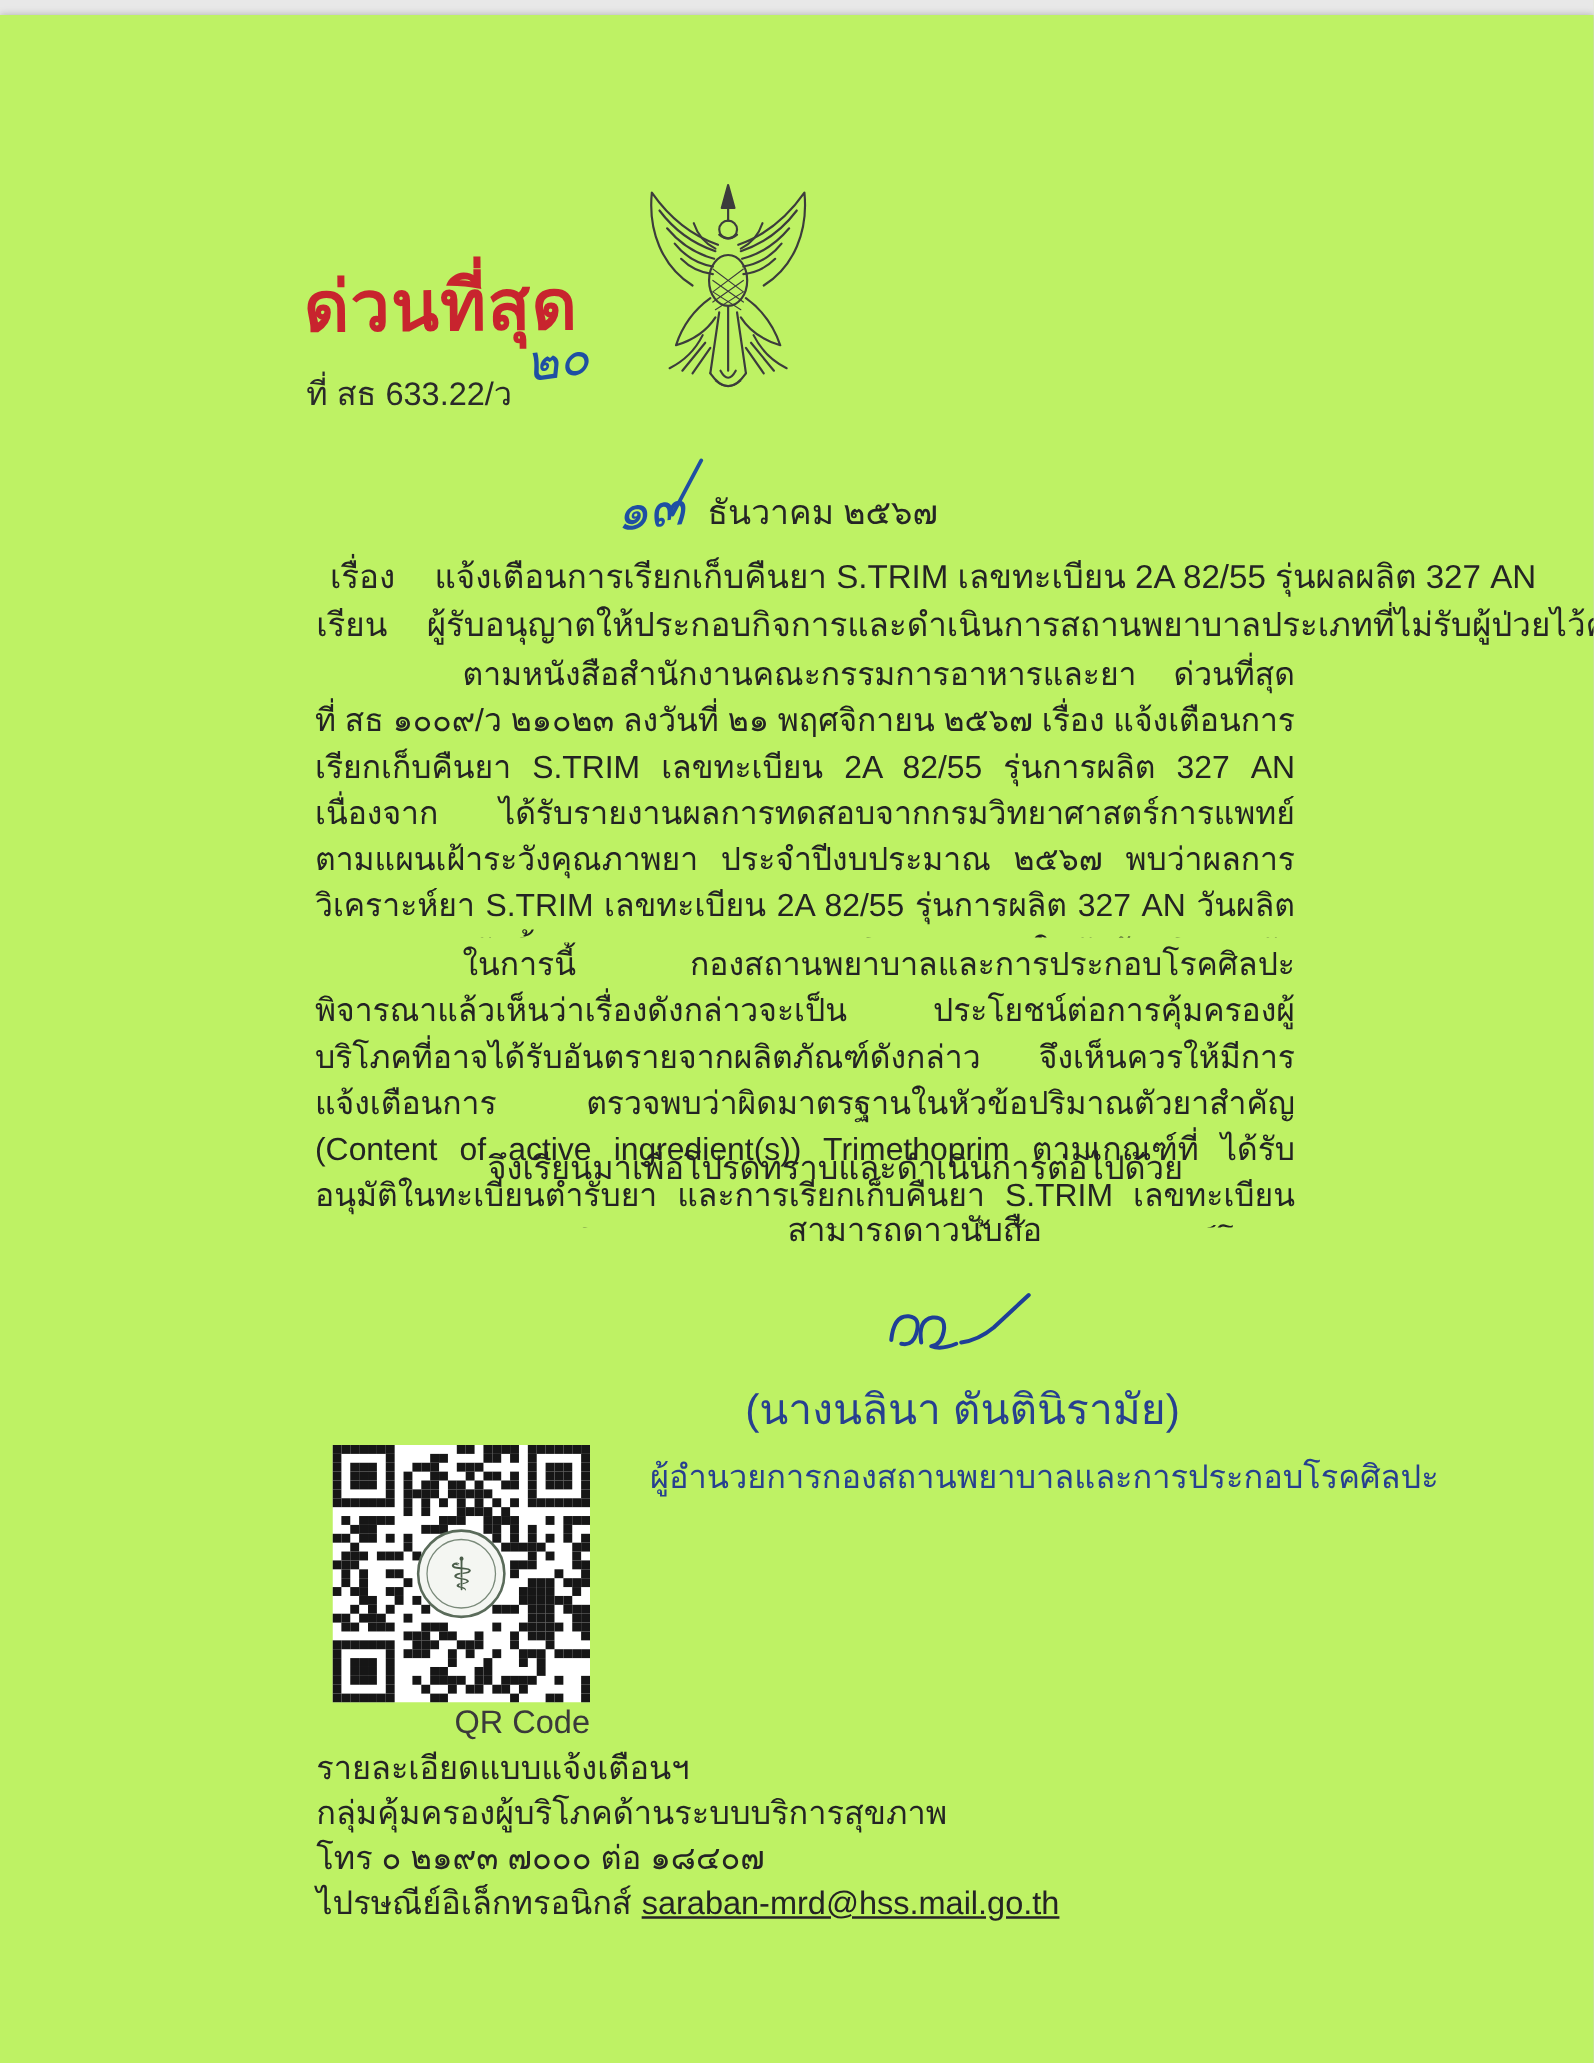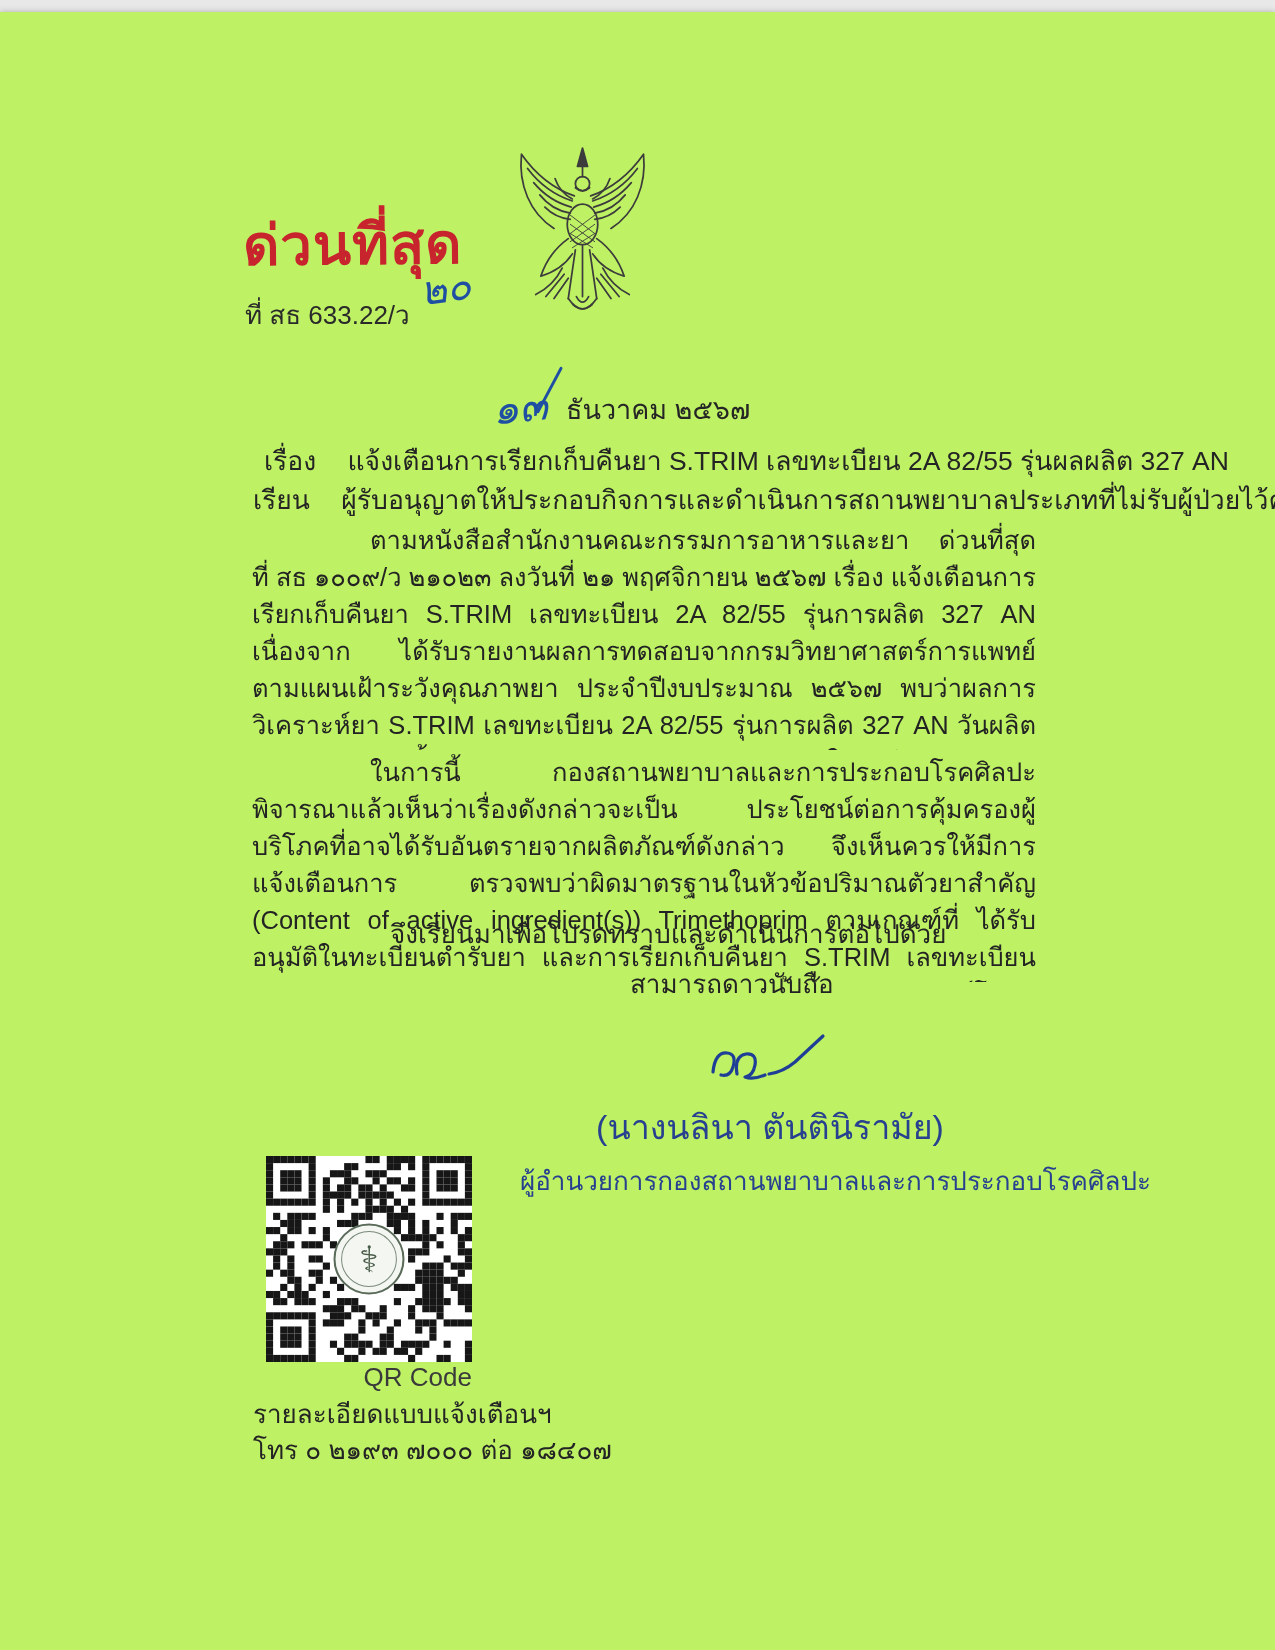--- a/index.html
+++ b/index.html
@@ -526,16 +526,20 @@
         <rect x="175" y="196" width="7" height="7" fill="#161616"></rect>
         <rect x="196" y="196" width="7" height="7" fill="#161616"></rect>
         <circle cx="101.5" cy="101.5" r="34" fill="#f4f6f2" stroke="#5a6b5a" stroke-width="2"></circle>
         <circle cx="101.5" cy="101.5" r="27" fill="none" stroke="#7a8a7a" stroke-width="1"></circle>
         <text x="101.5" y="114.5" text-anchor="middle" font-size="36" fill="#4a5d4a">⚕</text>
       </svg></div>
   <div class="abs qr-label">QR Code</div>
 
   <div class="abs footer-lines">
     <div>รายละเอียดแบบแจ้งเตือนฯ</div>
+    <div>กลุ่มคุ้มครองผู้บริโภคด้านระบบบริการสุขภาพ</div>
     <div>โทร ๐ ๒๑๙๓  ๗๐๐๐ ต่อ ๑๘๔๐๗</div>
+    <div>
+      <span class="email-label">ไปรษณีย์อิเล็กทรอนิกส์</span><a class="email" href="#">saraban-mrd@hss.mail.go.th</a>
+    </div>
   </div>
 
 </div>
 
 </body></html>

